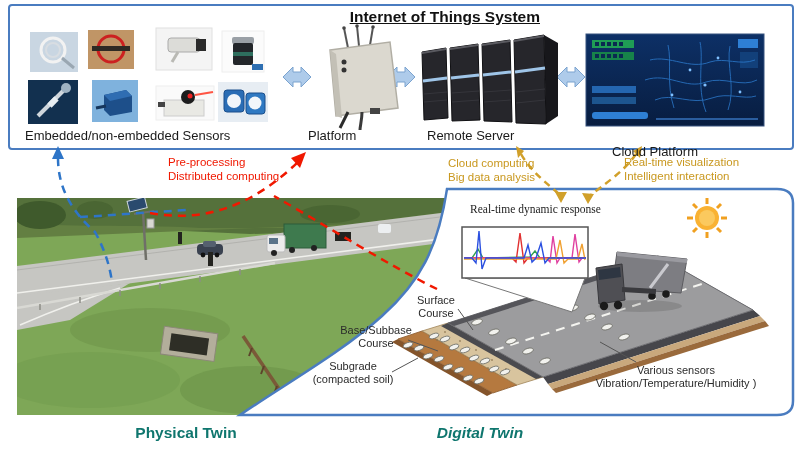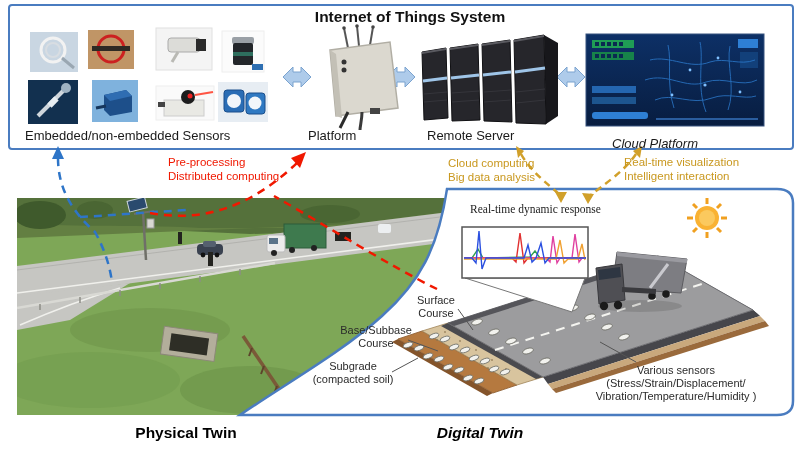--- a/index.html
+++ b/index.html
@@ -1,28 +1,28 @@
 <!DOCTYPE html>
 <html><head>
 <meta charset="utf-8">
 <style>
   html,body{margin:0;padding:0;background:#fff;}
   .stage{position:relative;width:800px;height:450px;background:#fff;overflow:hidden;
          font-family:"Liberation Sans","DejaVu Sans",sans-serif;}
   .stage svg{position:absolute;left:0;top:0;}
   .lbl{position:absolute;color:#1a1a1a;}
-  .title{font-size:15.5px;font-weight:bold;text-align:center;color:#111;}
+  .title{font-size:15.5px;font-weight:bold;text-align:right;color:#111;text-decoration:underline;}
   .comp-label{font-size:13px;text-align:left;color:#1a1a1a;}
   .ann{font-size:11.5px;line-height:14px;font-weight:bold;}
   .ann.blue{color:#4a86c8;font-weight:normal;}
   .ann.red{color:#f01800;font-weight:normal;}
   .ann.gold{color:#c9981f;font-weight:normal;}
   .small-label{font-size:11px;line-height:13px;color:#2b2b2b;text-align:center;}
   .inset-title{font-size:11.5px;color:#222;}
-  .twin-title{font-size:15.5px;font-weight:bold;text-align:center;color:#000000;}
+  .twin-title{font-size:15.5px;font-weight:bold;text-align:center;color:#0f766e;}
   .iot-box{position:absolute;left:8px;top:4px;width:782px;height:142px;
            border:2.5px solid #4a7cc0;border-radius:4px;background:#fff;}
 </style>
 </head>
 <body>
 
 <div class="stage">
 
   <div class="iot-box"></div>
 
@@ -389,21 +389,21 @@
         <polygon points="588,204 582,193 594,194"></polygon>
       </g>
     </g>
   </svg>
 
   <div class="lbl title" style="left:280px;top:8px;width:260px;">Internet of Things System</div>
 
   <div class="lbl comp-label" style="left:25px;top:128px;width:262px;">Embedded/non-embedded Sensors</div>
   <div class="lbl comp-label" style="left:308px;top:128px;width:80px;">Platform</div>
   <div class="lbl comp-label" style="left:427px;top:128px;width:120px;">Remote Server</div>
-  <div class="lbl comp-label" style="left:612px;top:136px;width:120px;font-style:italic;">Cloud Platform</div>
+  <div class="lbl comp-label" style="left:612px;top:144px;width:120px;">Cloud Platform</div>
 
   <div class="lbl ann red" style="left:168px;top:155px;">
     <div>Pre-processing</div>
       <div>Distributed computing</div>
   </div>
   <div class="lbl ann gold" style="left:448px;top:156px;">
     <div>Cloud computing</div>
       <div>Big data analysis</div>
   </div>
   <div class="lbl ann gold" style="left:624px;top:155px;">
@@ -420,19 +420,18 @@
   <div class="lbl small-label" style="left:326px;top:324px;width:100px;">
     <div>Base/Subbase</div>
       <div>Course</div>
   </div>
   <div class="lbl small-label" style="left:300px;top:360px;width:106px;">
     <div>Subgrade</div>
       <div>(compacted soil)</div>
   </div>
   <div class="lbl small-label" style="left:562px;top:364px;width:228px;">
     <div>Various sensors</div>
-    <div>(Stress/Strain/Displacement/</div>
     <div>Vibration/Temperature/Humidity )</div>
   </div>
 
   <div class="lbl twin-title" style="left:106px;top:424px;width:160px;">Physical Twin</div>
   <div class="lbl twin-title" style="left:400px;top:424px;width:160px;font-style:italic;">Digital Twin</div>
 </div>
 
 </body></html>

